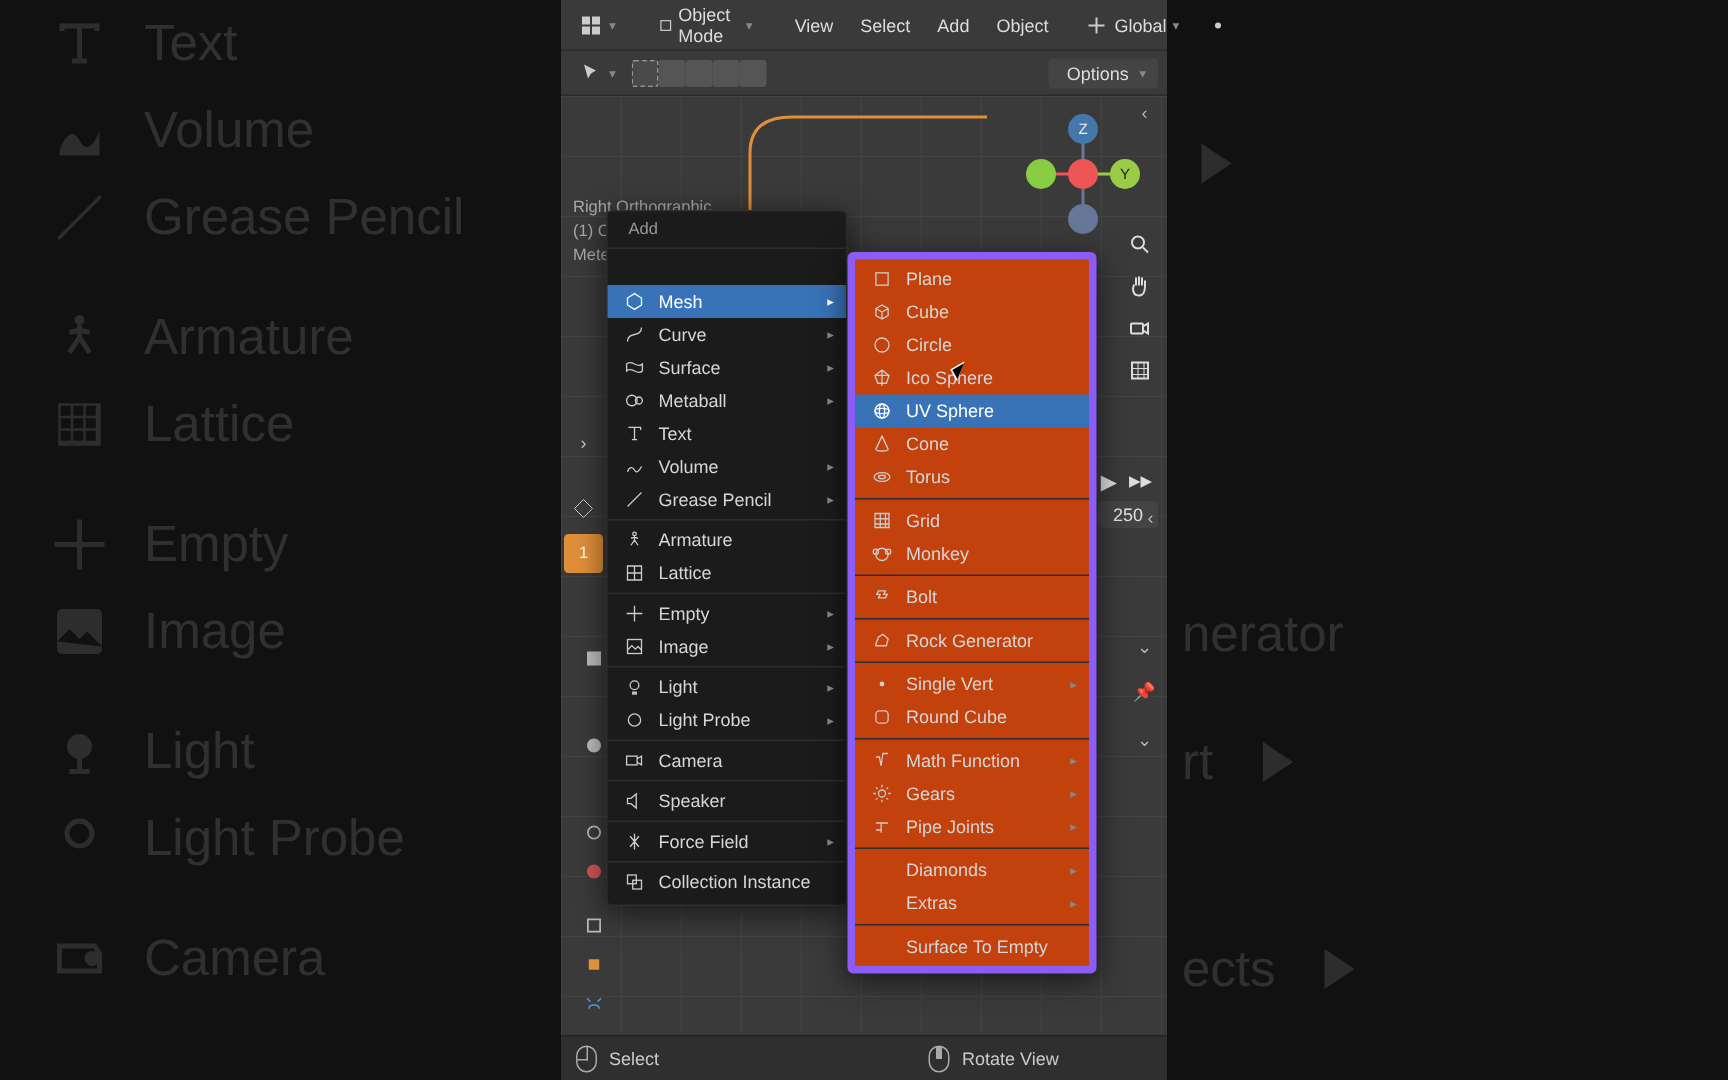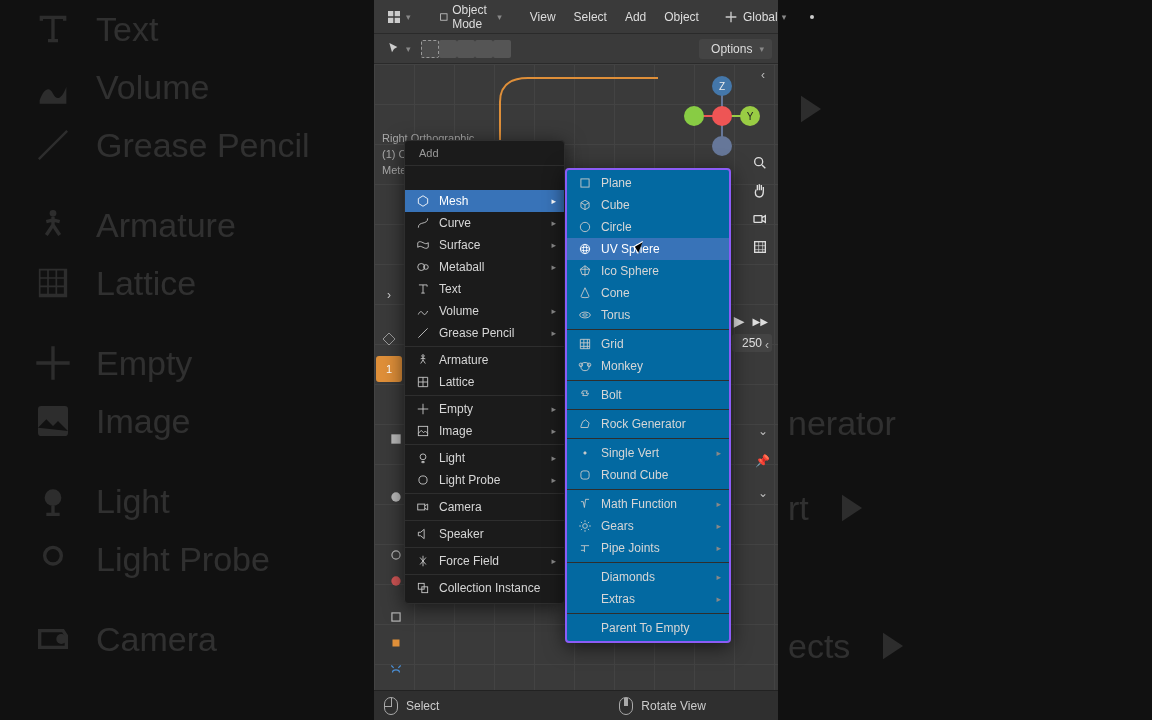--- a/index.html
+++ b/index.html
@@ -65,21 +65,21 @@
   .menu-item { display:flex; align-items:center; gap:8px; padding:3px 10px 3px 10px; color:#d6d6d6; font-size:12px; position:relative;}
   .menu-item.has-sub::after { content:'▸'; position:absolute; right:8px; font-size:9px; color:#888;}
   .menu-item.open { background:#3873b8; color:#fff;margin-top:24px;}
   .menu-item.open::after { color:#fff;}
   .mi-icon { width:16px; height:16px; display:flex; align-items:center; justify-content:center;}
   .mi-icon svg { width:14px; height:14px; fill:none; stroke:#ccc; stroke-width:1.5;}
   .menu-item.open .mi-icon svg { stroke:#fff; }
   .menu-sep { height:1px; background:#2e2e2e; margin:2px 0;}
 
   
-  .submenu { position:absolute; left:191px; top:168px; width:166px; background:#0369a1; border:2px solid #8b5cf6; border-radius:4px; box-shadow:0 4px 20px rgba(0,0,0,.6); padding:2px 0;}
+  .submenu { position:absolute; left:191px; top:168px; width:166px; background:#c2410c; border:5px solid #8b5cf6; border-radius:4px; box-shadow:0 4px 20px rgba(0,0,0,.6); padding:2px 0;}
   .sub-item { display:flex; align-items:center; gap:8px; padding:3px 10px; color:#d6d6d6; font-size:12px; position:relative;}
   .sub-item.has-sub::after { content:'▸'; position:absolute; right:8px; font-size:9px; color:#888;}
   .sub-item.hl { background:#3873b8; color:#fff;}
   .sub-item.hl .mi-icon svg{ stroke:#fff;}
   .sub-sep { height:1px; background:#2e2e2e; margin:3px 0;}
 
   
   .cursor { position:absolute; left:261px; top:243px; width:14px; height:14px; }
   .cursor::before { content:''; position:absolute; left:0; top:0; width:0; height:0; border-left:11px solid #fff; border-bottom:9px solid transparent; border-top:0; transform:rotate(-30deg);}
   .cursor::after { content:''; position:absolute; left:1px; top:1px; width:0; height:0; border-left:9px solid #000; border-bottom:7px solid transparent; transform:rotate(-30deg);}
@@ -587,37 +587,37 @@
         <span>Cube</span>
       </div>
     <div class="sub-item">
         <span class="mi-icon">
           <svg viewBox="0 0 24 24">
             <circle cx="12" cy="12" r="8"></circle>
           </svg>
         </span>
         <span>Circle</span>
       </div>
+    <div class="sub-item">
+        <span class="mi-icon">
+          <svg viewBox="0 0 24 24">
+            <path d="M12 3l8 6-3 9H7l-3-9z M12 3v18M4 9h16"></path>
+          </svg>
+        </span>
+        <span>Ico Sphere</span>
+      </div>
     <div class="sub-item hl">
         <span class="mi-icon">
           <svg viewBox="0 0 24 24">
             <circle cx="12" cy="12" r="8"></circle>
             <ellipse cx="12" cy="12" rx="8" ry="3"></ellipse>
             <ellipse cx="12" cy="12" rx="3" ry="8"></ellipse>
           </svg>
         </span>
         <span>UV Sphere</span>
-      </div>
-    <div class="sub-item">
-        <span class="mi-icon">
-          <svg viewBox="0 0 24 24">
-            <path d="M12 3l8 6-3 9H7l-3-9z M12 3v18M4 9h16"></path>
-          </svg>
-        </span>
-        <span>Ico Sphere</span>
       </div>
     <div class="sub-item">
         <span class="mi-icon">
           <svg viewBox="0 0 24 24">
             <path d="M12 3L5 18a7 2 0 0 0 14 0z"></path>
           </svg>
         </span>
         <span>Cone</span>
       </div>
     <div class="sub-item">
@@ -714,21 +714,21 @@
         <span class="mi-icon"></span>
         <span>Diamonds</span>
       </div>
     <div class="sub-item has-sub">
         <span class="mi-icon"></span>
         <span>Extras</span>
       </div>
     <div class="sub-sep"></div>
     <div class="sub-item">
         <span class="mi-icon"></span>
-        <span>Parent To Empty</span>
+        <span>Surface To Empty</span>
       </div>
   </div>
 
   <div class="cursor"></div>
 
   <div class="statusbar">
     <div class="sb-item">
         <div class="mouse-ico"></div>
         <span>Select</span>
       </div>

